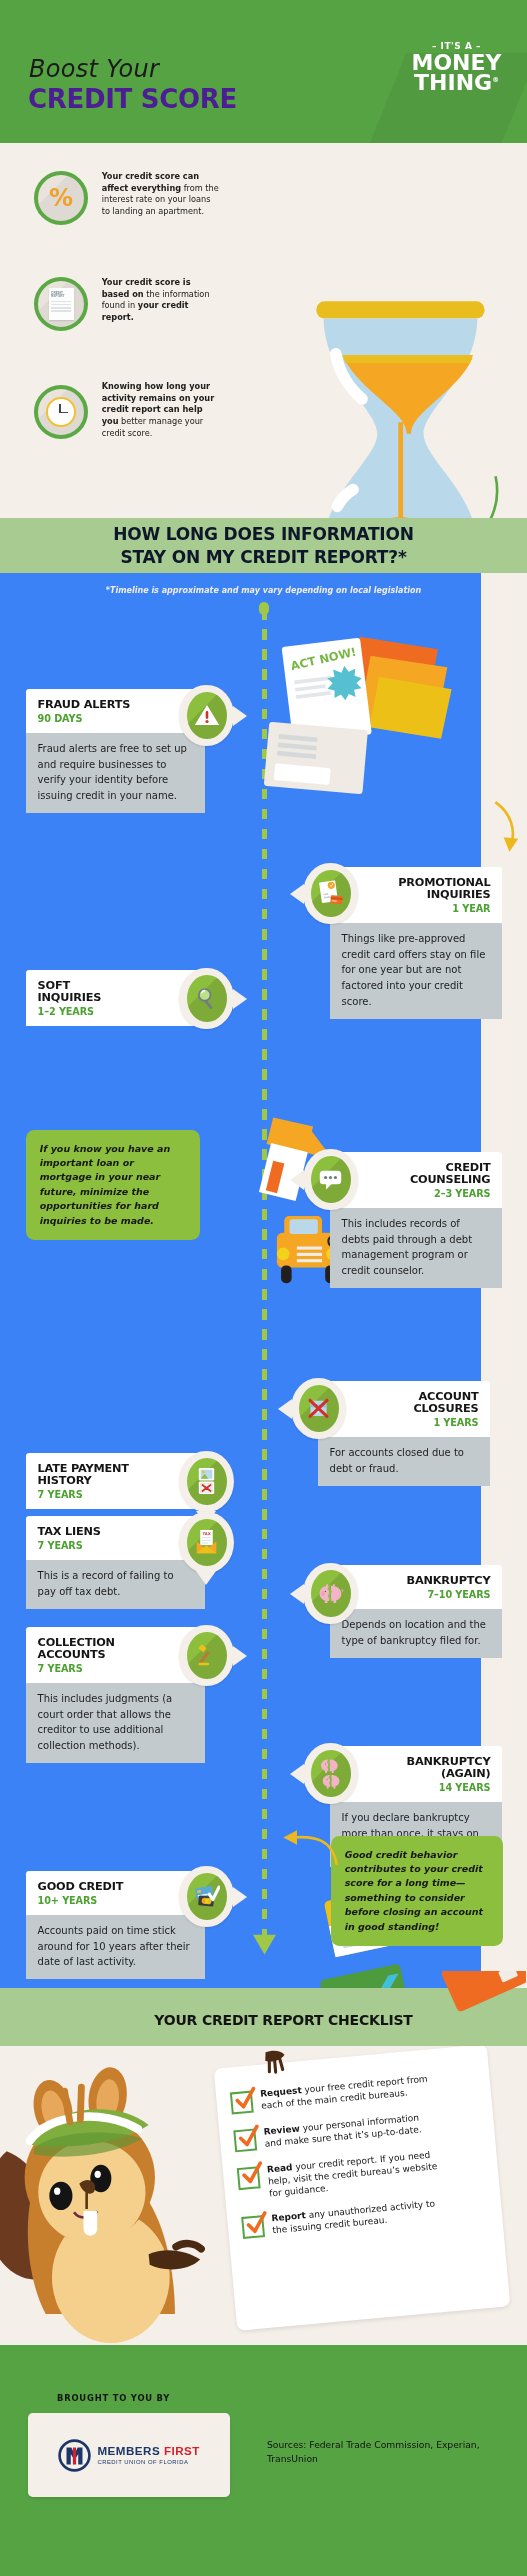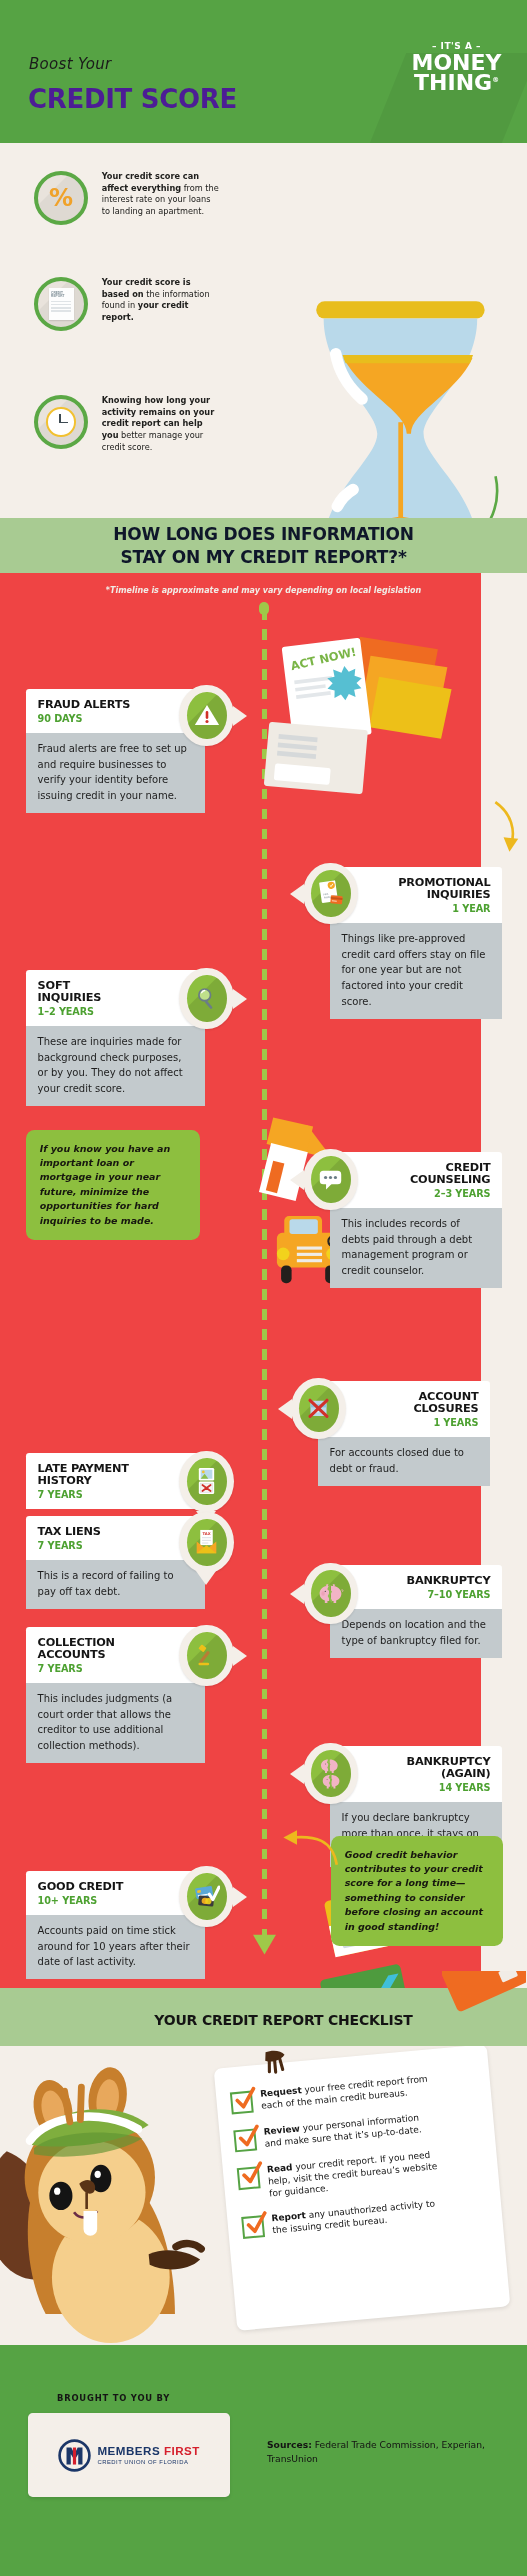--- a/index.html
+++ b/index.html
@@ -18,21 +18,21 @@
 
   
   .header {
     position: absolute; left: 0; top: 0; width: 527px; height: 143px;
     background: #56a344;
   }
   .hdr-title-script {
     position: absolute; left: 29px; top: 55px;
     font-family: "DejaVu Sans", sans-serif;
     font-style: italic; font-weight: 400;
-    font-size: 15px; color: #1b1b1b; letter-spacing: 0.3px;
+    font-size: 24px; color: #1b1b1b; letter-spacing: 0.3px;
   }
   .hdr-title-bold {
     position: absolute; left: 28px; top: 84px;
     font-family: "DejaVu Sans", sans-serif;
     font-weight: 700; font-size: 26px; color: #4c1d95;
     letter-spacing: -0.3px;
   }
   .iamt-logo { position: absolute; }
   .iamt-logo .l1 {
     font-family: "DejaVu Sans", sans-serif; font-weight: 700;
@@ -107,21 +107,21 @@
   .qband h2 {
     font-family: "DejaVu Sans", sans-serif; font-weight: 700;
     font-size: 17px; color: #0f172a; letter-spacing: -0.2px;
     text-align: center; line-height: 1.32;
   }
   .arrow-into-band { position: absolute; left: 463px; top: 474px; width: 42px; height: 79px; }
 
   
   .timeline {
     position: absolute; left: 0; top: 573px; width: 481px; height: 1415px;
-    background: #ef4444;
+    background: #3b82f6;
   }
   .disclaimer {
     position: absolute; left: 0; top: 12.6px; width: 527px;
     text-align: center; color: #f1ece6;
     font-family: "DejaVu Sans", sans-serif; font-style: italic; font-weight: 700;
     font-size: 8px;
   }
   .dashline {
     position: absolute; left: 262px; top: 36px; width: 4.7px; height: 1332px;
     background: repeating-linear-gradient(to bottom,
@@ -246,21 +246,21 @@
            font-size: 11.6px; letter-spacing: 0.5px; line-height: 1; }
   .mf-l1 .blue { color: #1b3668; }
   .mf-l1 .red  { color: #d51f2c; }
   .mf-l2 { font-family: "Liberation Sans", sans-serif; font-weight: 400;
            font-size: 5.9px; letter-spacing: 0.5px; color: #1b3668; margin-top: 2.1px; }
   .f-sources {
     position: absolute; left: 267px; top: 93px; width: 221px;
     font-family: "DejaVu Sans", sans-serif; font-size: 9.2px;
     line-height: 1.48; color: #131313;
   }
-  .f-sources b { font-weight: 700; }
+  .f-sources b { font-weight: 400; }
 </style>
 </head>
 <body>
 
 <div class="page">
 
   <div class="header">
     <div class="logo-shadow"></div>
     <div class="hdr-title-script">Boost Your</div>
     <div class="hdr-title-bold">CREDIT SCORE</div>
@@ -313,21 +313,21 @@
           <div class="ln"></div>
           <div class="ln"></div>
           <div class="ln"></div>
         </div>
       </div>
       <div class="b-text">
         <b>Your credit score is based on</b><span> the information found in </span><b>your credit report.</b>
       </div>
     </div>
 
-    <div class="bullet" style="left:34px; top:252px;">
+    <div class="bullet" style="left:34px; top:238px;align-items:flex-end;">
       <div class="b-icon">
         <div class="shade"></div>
         <div class="clockic">
           <div class="hand h1"></div>
           <div class="hand h2"></div>
         </div>
       </div>
       <div class="b-text">
         <b>Knowing how long your activity remains on your credit report can help you</b><span> better manage your credit score.</span>
       </div>
@@ -442,21 +442,20 @@
           <div class="oval">
             <div class="shade"></div>
             <svg viewBox="0 0 56 56" width="25" height="25" style="position:relative;z-index:3;">
               <circle cx="24" cy="20" r="13" fill="#bfe08a" stroke="#6b7d86" stroke-width="4"></circle>
               <path d="M17 15 a9 9 0 0 1 7 -5" stroke="#ffffff" stroke-width="3" fill="none" stroke-linecap="round"></path>
               <rect x="30" y="31" width="6" height="22" rx="3" fill="#6b7d86" transform="rotate(-40 33 42)"></rect>
             </svg>
           </div>
         </div>
       </div>
-      <div class="body">These are inquiries made for background check purposes, or by you. They do not affect your credit score.</div>
     </div>
 
     <svg style="position:absolute; left:174px; top:537px; width:168px; height:189px;" viewBox="0 0 320 360">
       <g transform="rotate(14 170 90)">
         <path d="M236 10 L300 62 L236 62 Z" fill="#f5a623"></path>
         <path d="M170 12 L248 10 L248 62 L170 64 Z" fill="#f5a623"></path>
         <rect x="178" y="60" width="72" height="96" fill="#ffffff"></rect>
         <rect x="190" y="92" width="22" height="58" fill="#ef6b21"></rect>
       </g>
       <g transform="translate(186,196)">

